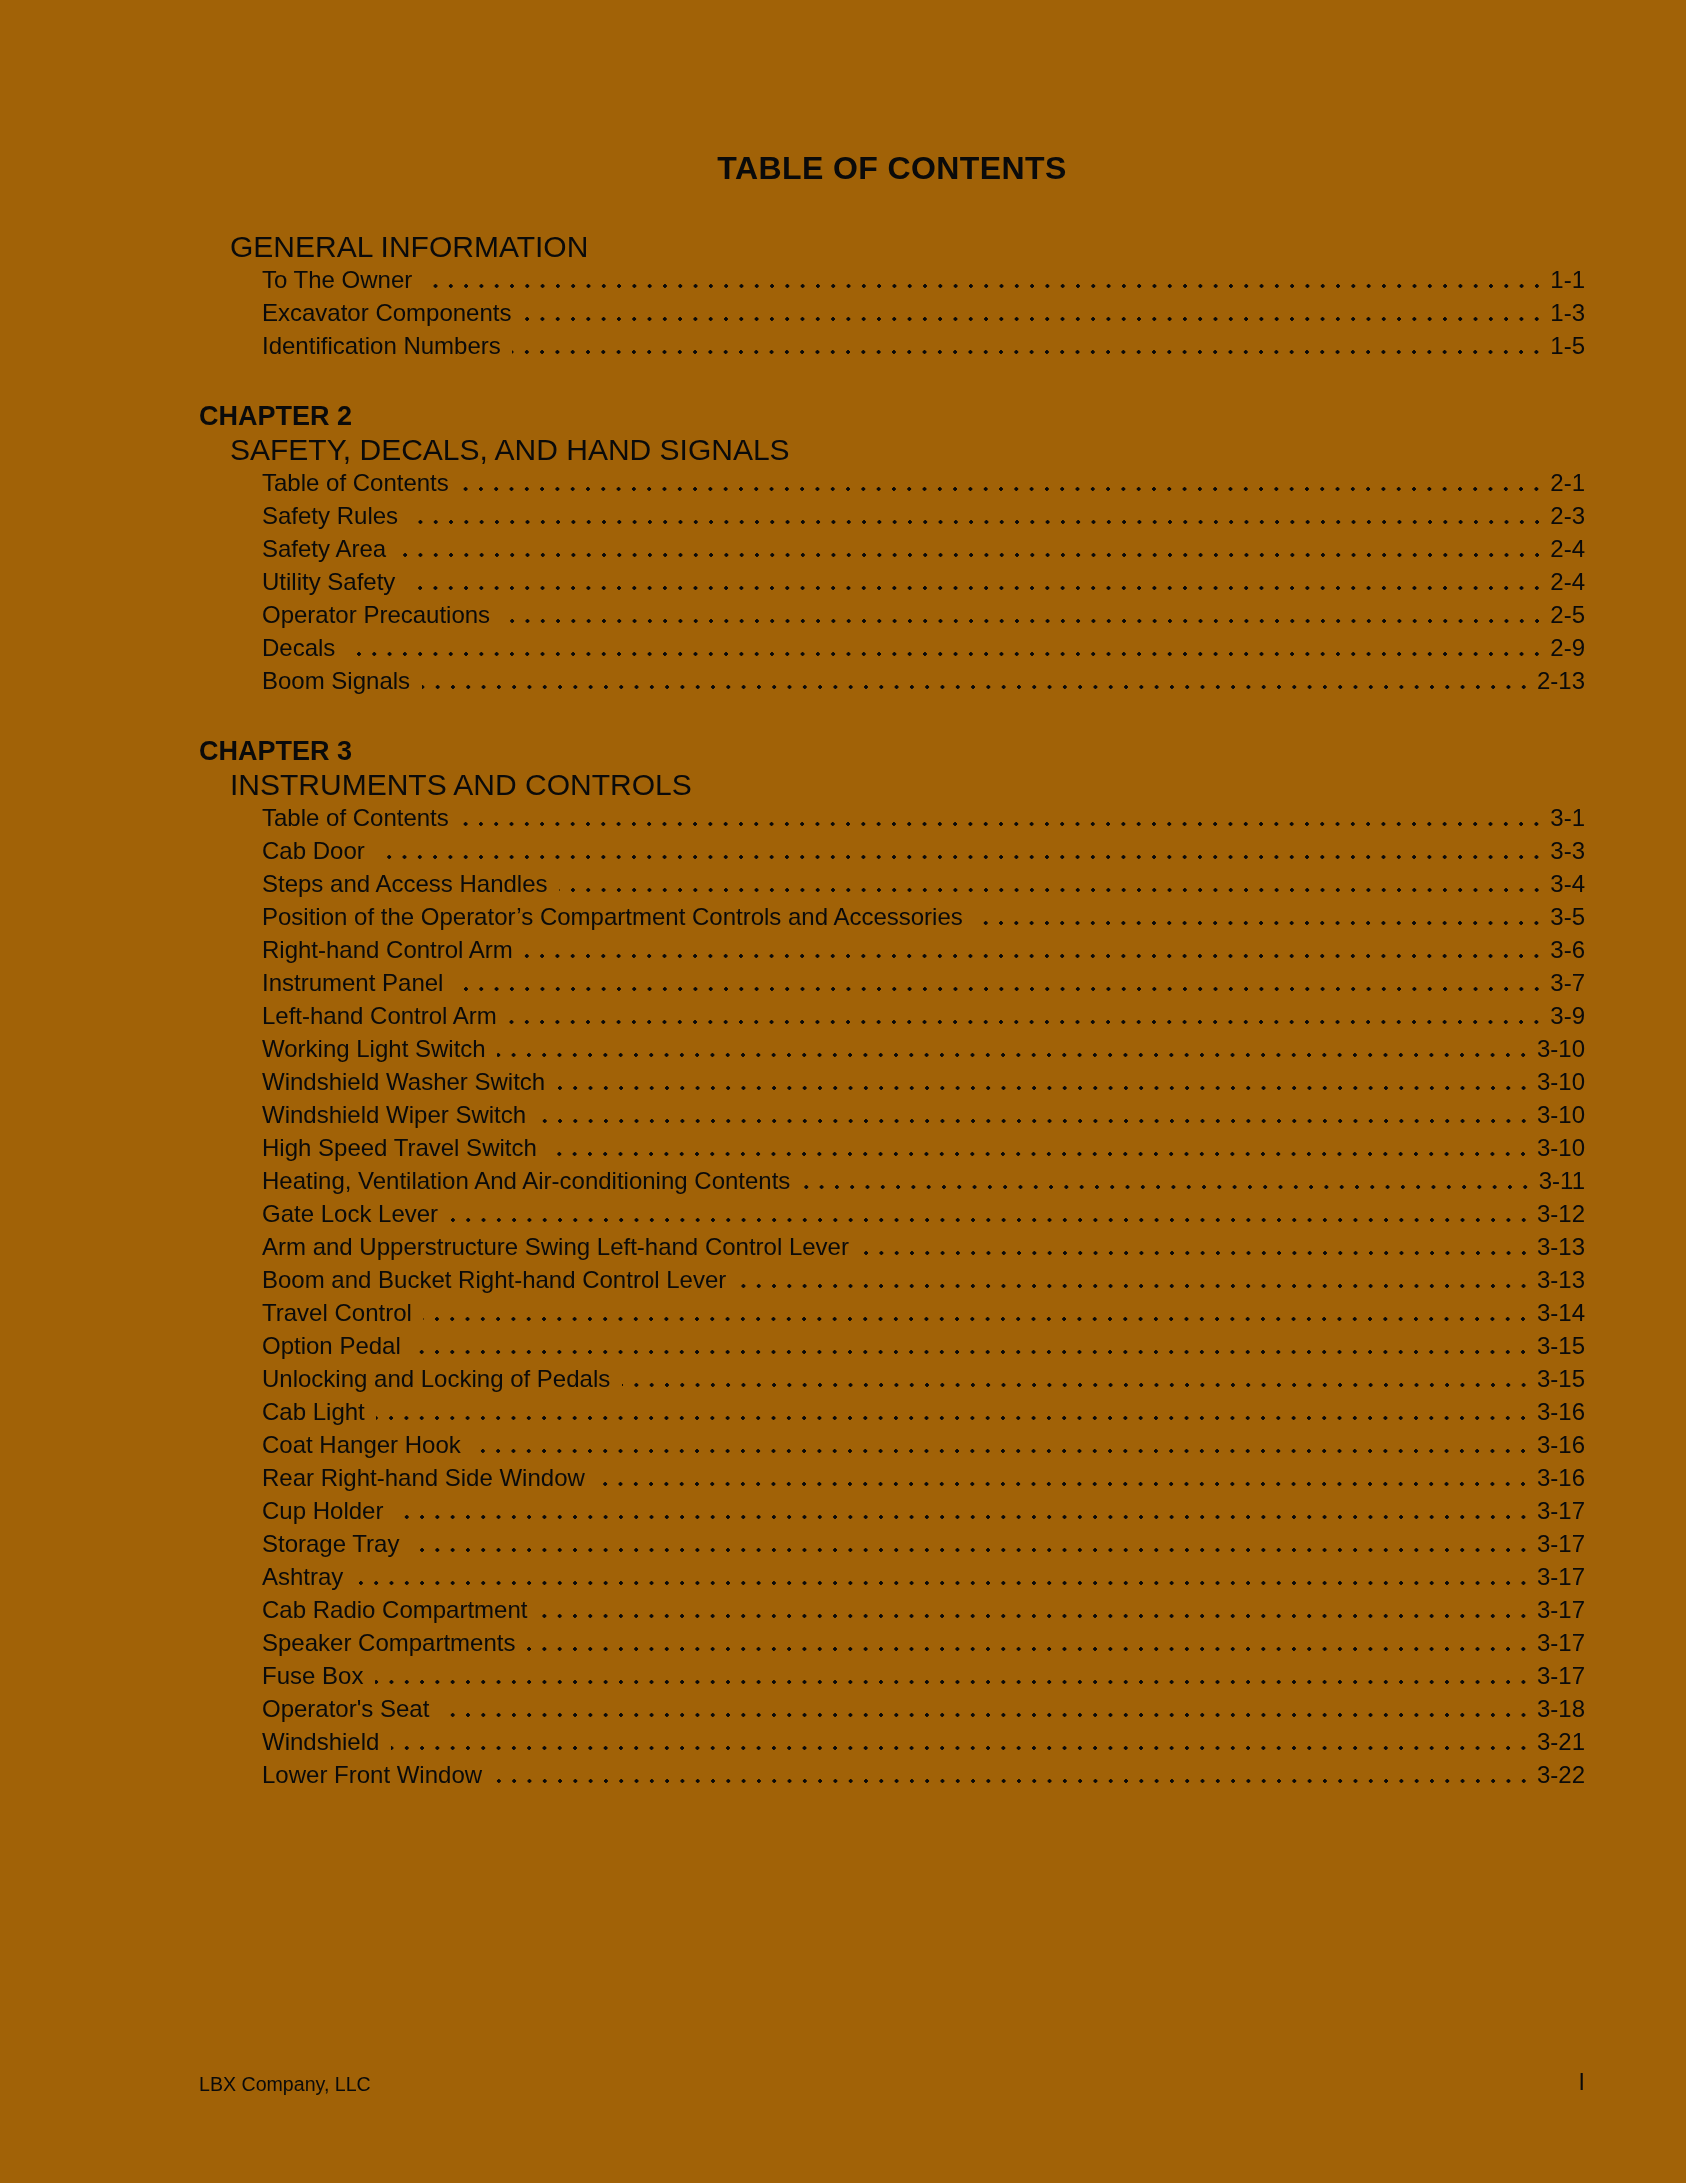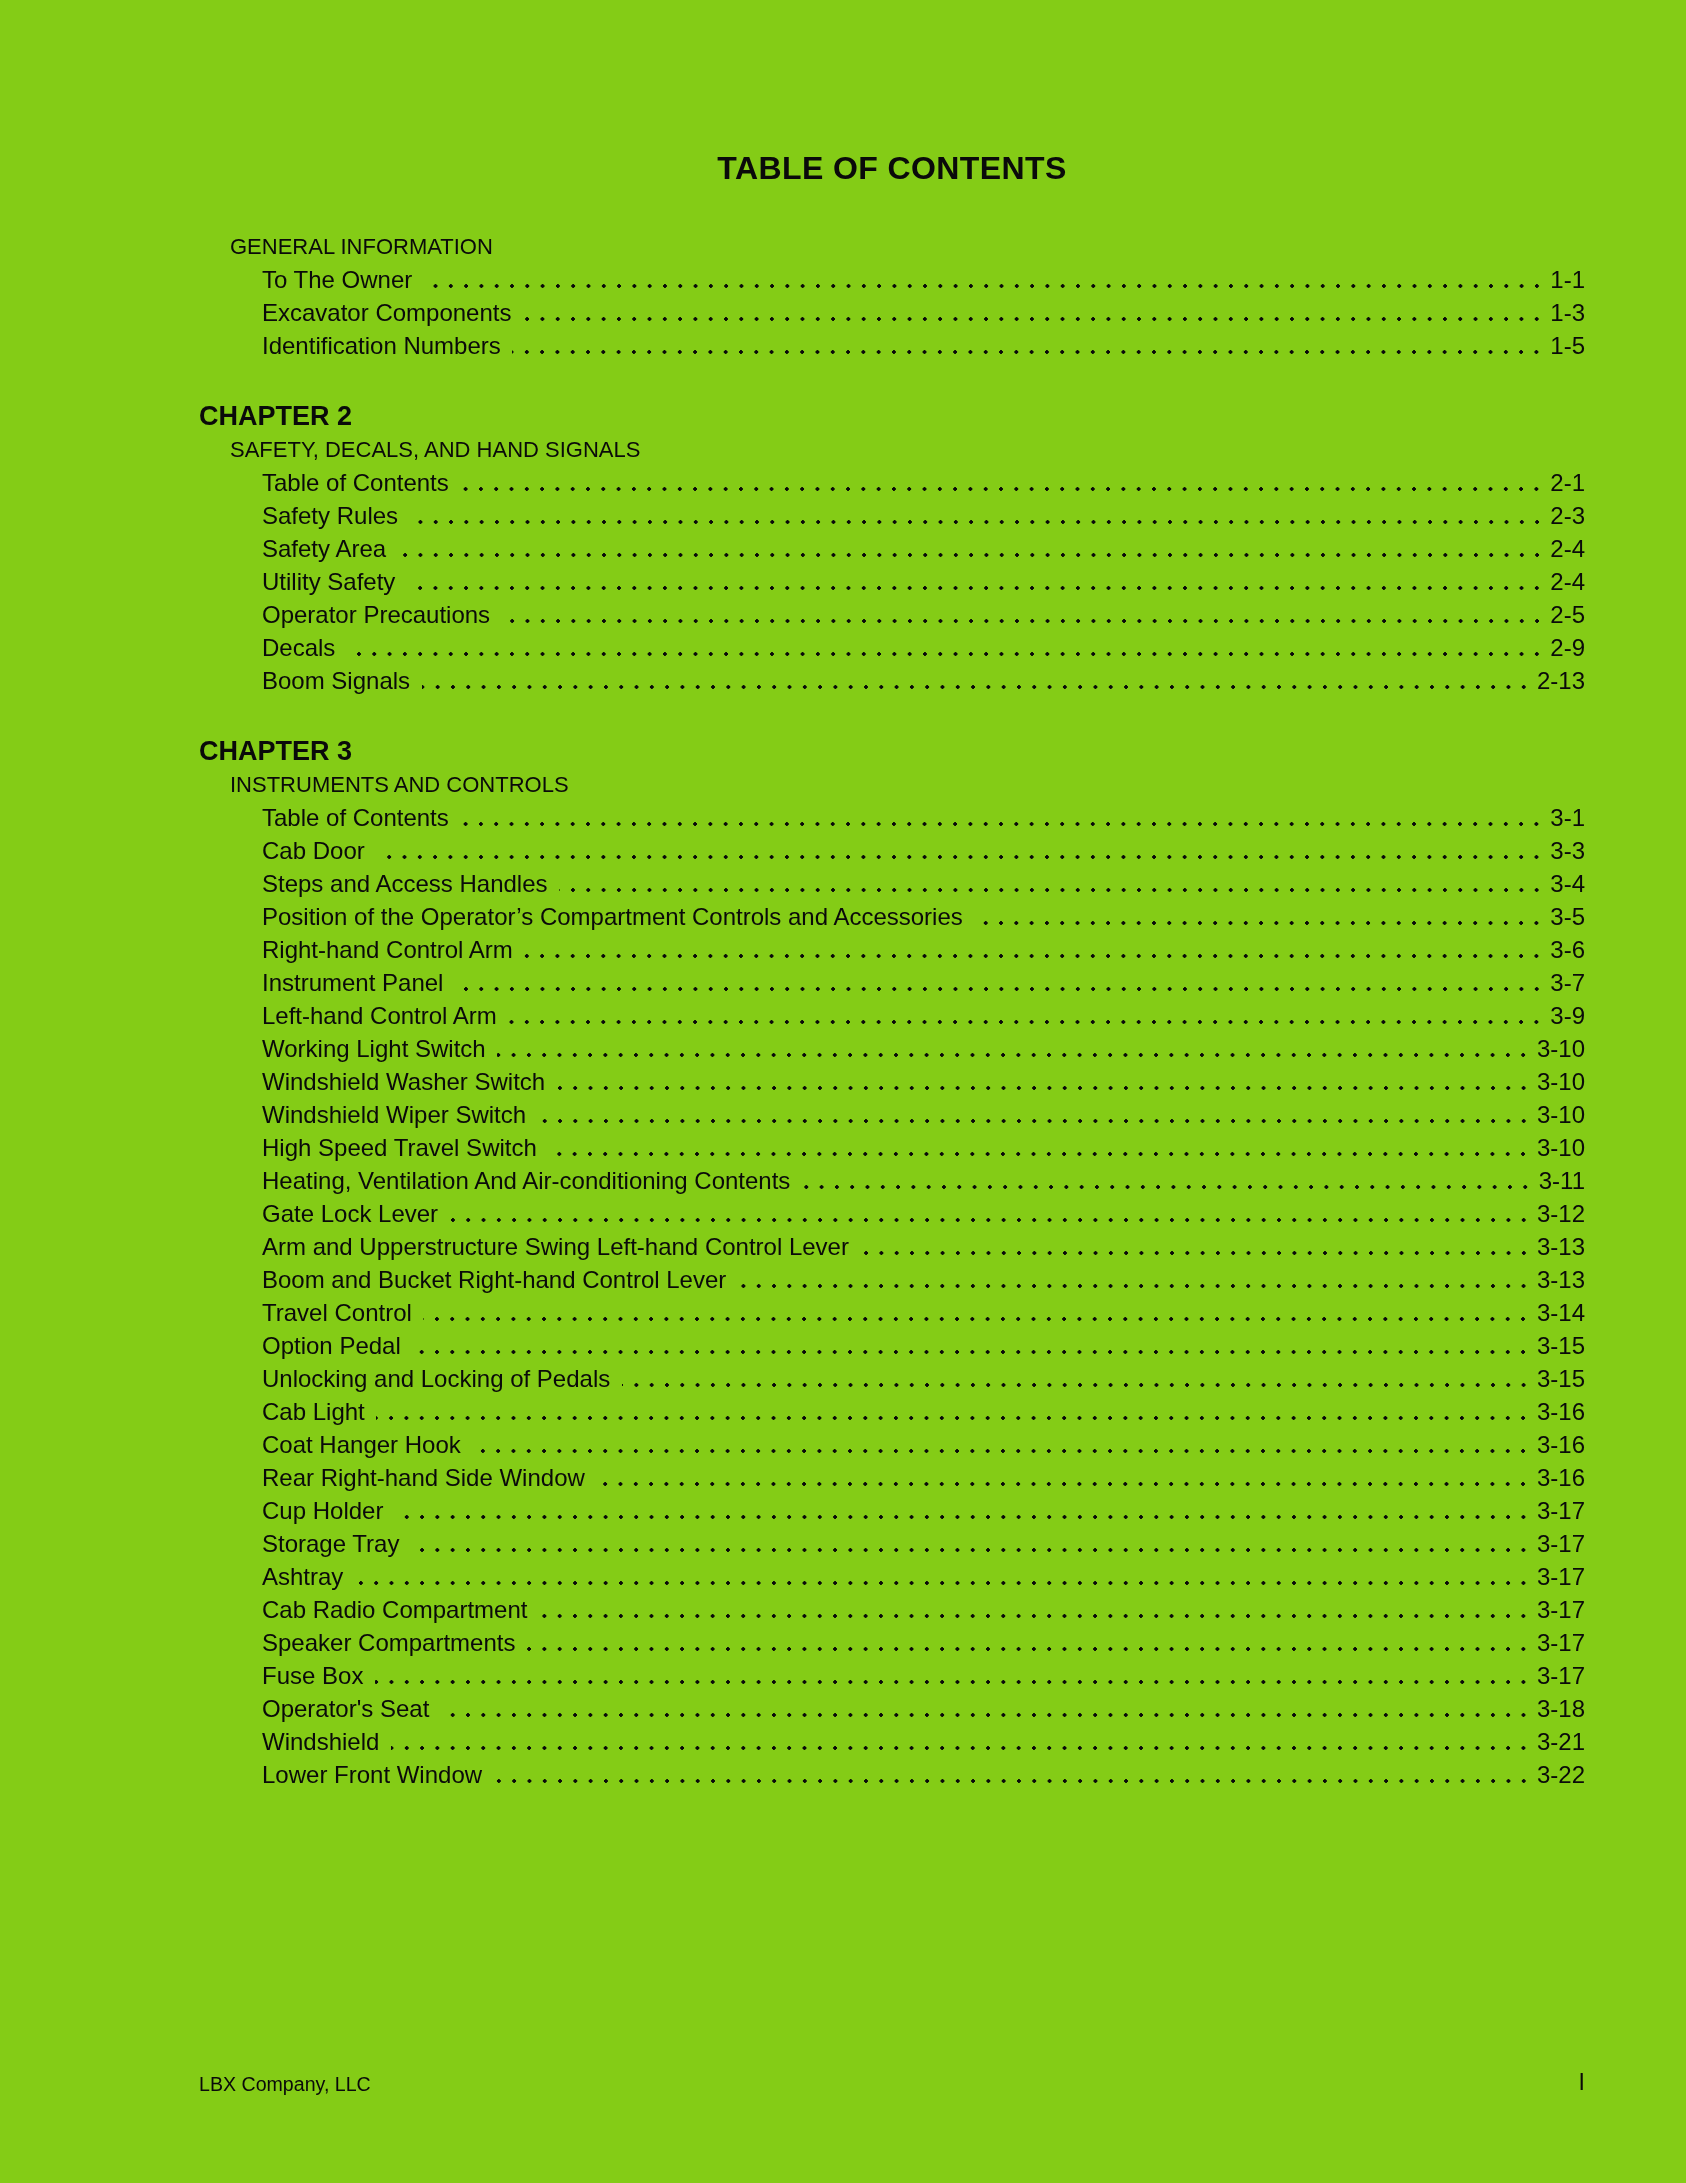--- a/index.html
+++ b/index.html
@@ -4,21 +4,21 @@
 <style>
   html, body {
     margin: 0;
     padding: 0;
     background: #ffffff;
   }
   .page {
     position: relative;
     width: 1687px;
     height: 2183px;
-    background: #84cc16;
+    background: #a16207;
     color: #0a0a0a;
     font-family: "Liberation Sans", "DejaVu Sans", sans-serif;
     overflow: hidden;
   }
   .content {
     position: absolute;
     left: 199px;
     top: 150px;
     width: 1386px; 
   }
@@ -32,21 +32,21 @@
   }
   .chapter + .chapter {
     margin-top: 38px;
   }
   .chapter-number {
     font-size: 27px;
     font-weight: 700;
     line-height: 33px;
   }
   .chapter-title {
-    font-size: 22px;
+    font-size: 30px;
     line-height: 33px;
     padding-left: 31px;
   }
   .entry {
     display: flex;
     align-items: baseline;
     font-size: 24px;
     line-height: 33px;
     padding-left: 63px;
     text-align: right;

